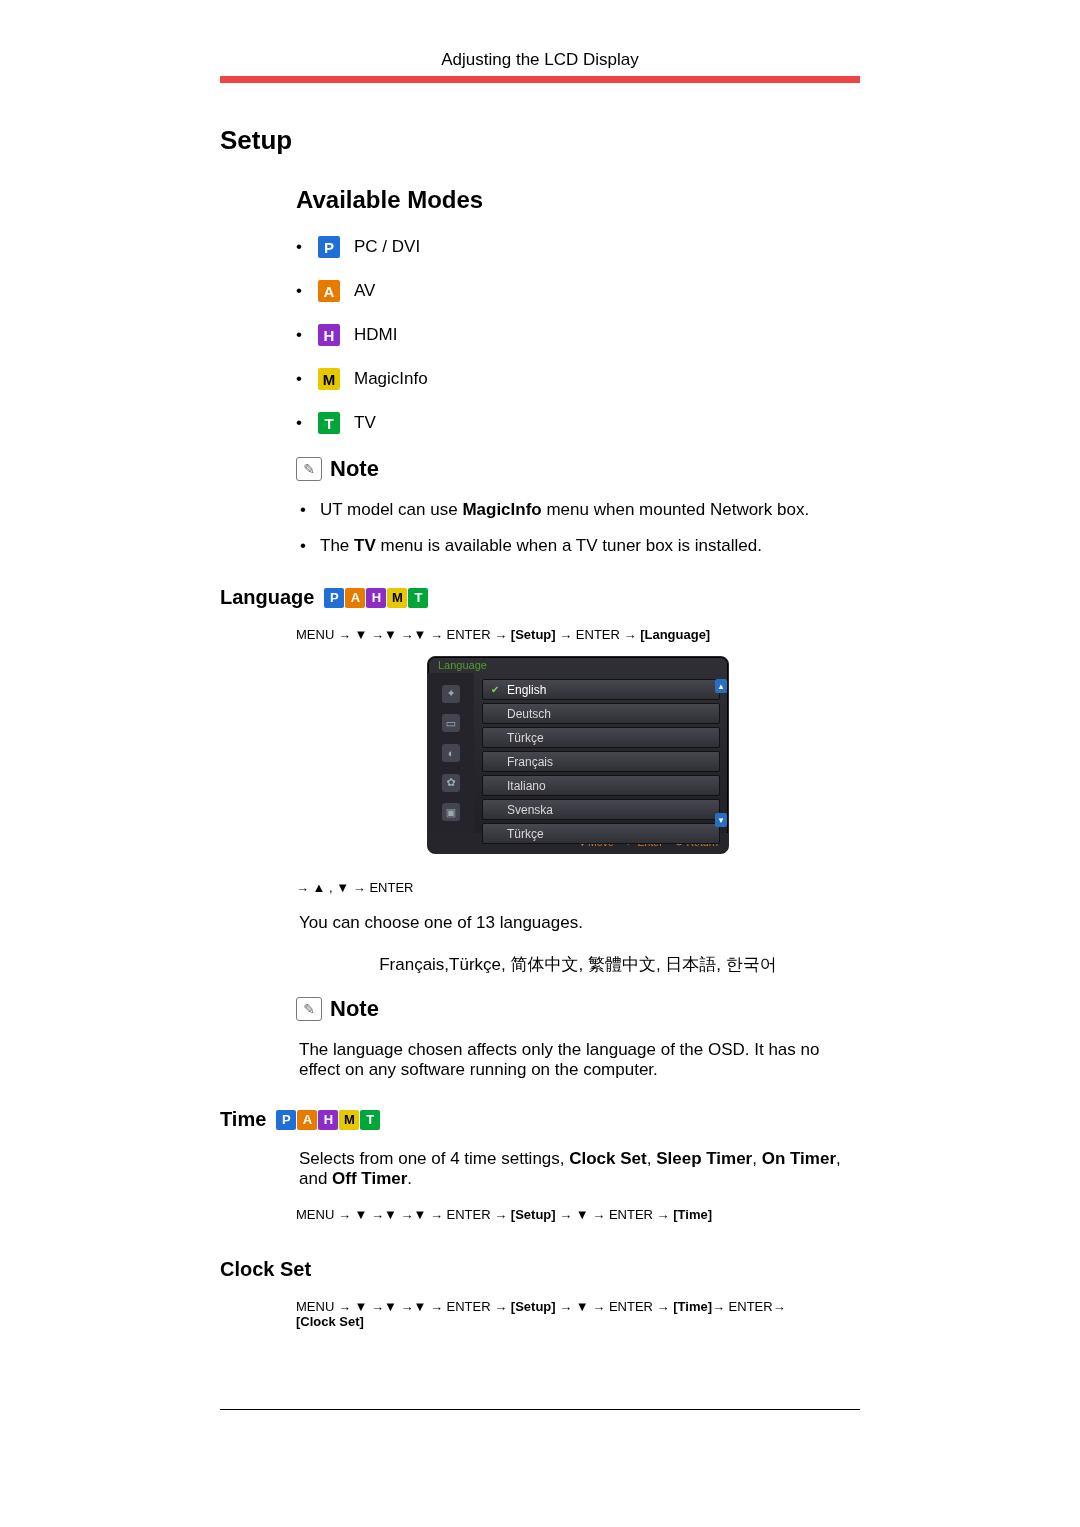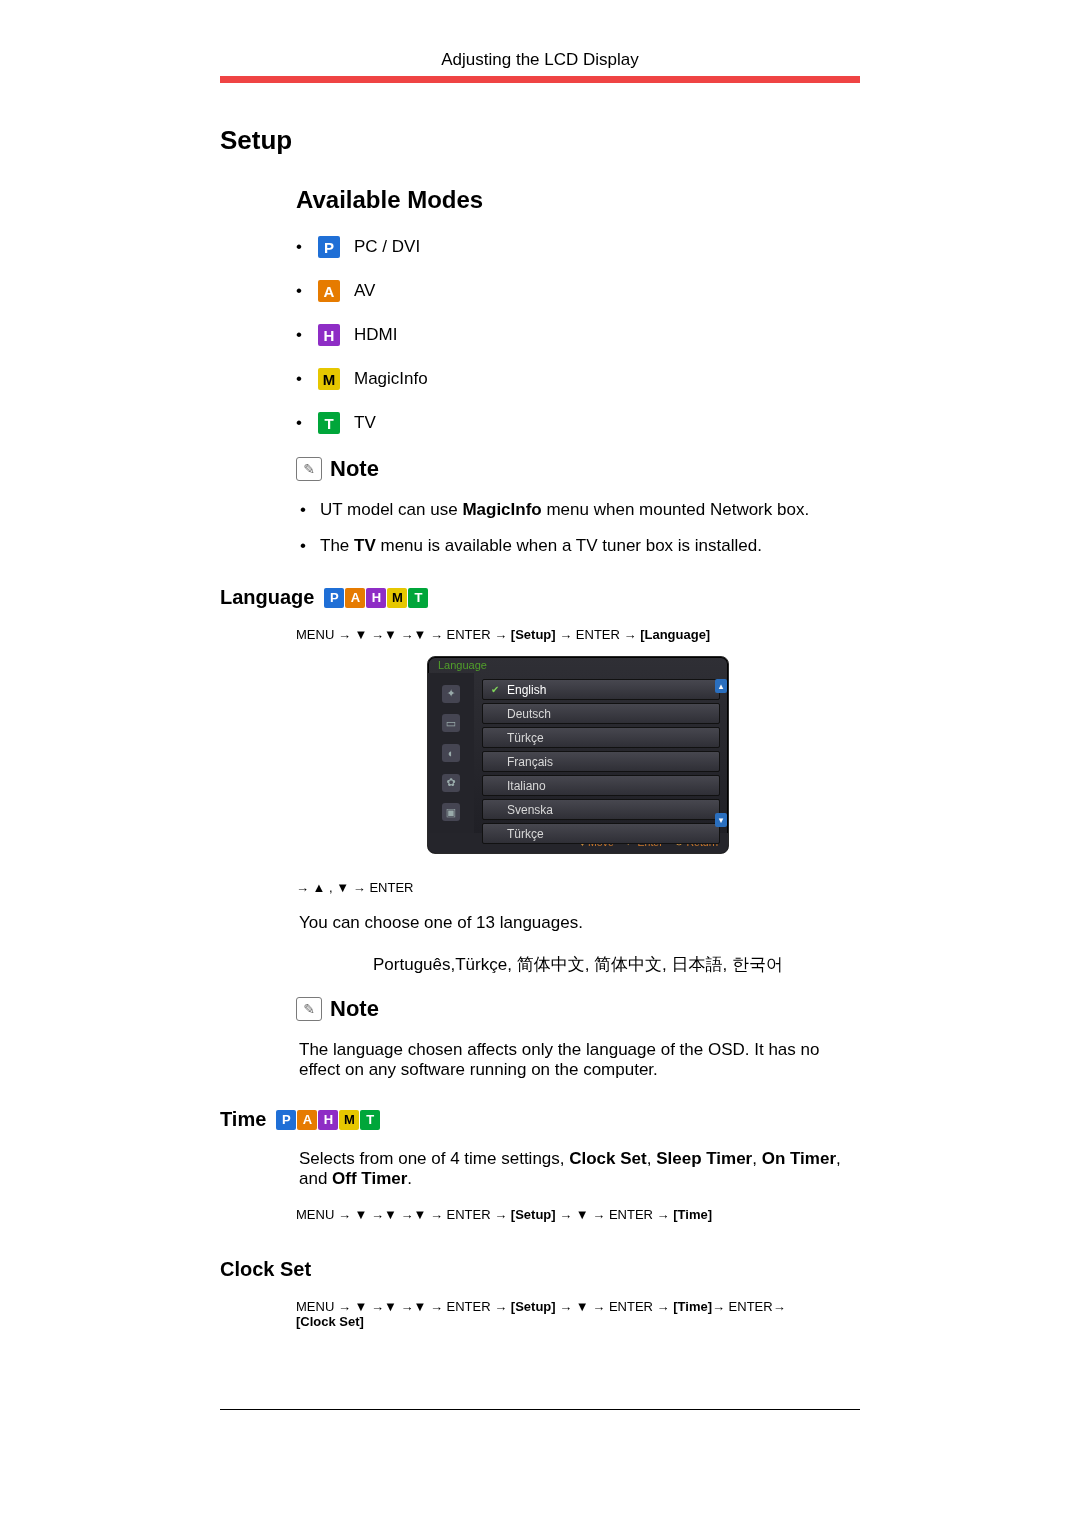--- a/index.html
+++ b/index.html
@@ -234,21 +234,21 @@
             <span>Return</span>
           </span>
       </div>
     </div>
 
     <div class="nav-line">→ ▲ , ▼ → ENTER</div>
 
     <div class="para">You can choose one of 13 languages.</div>
 
     <div class="lang-list-block">
-      <div>Português,Türkçe, 简体中文,  简体中文, 日本語, 한국어</div>
+      <div>Français,Türkçe, 简体中文,  繁體中文, 日本語, 한국어</div>
     </div>
 
     <div class="note-row">
       <span class="note-icon">✎</span>
       <span class="note-label">Note</span>
     </div>
 
     <div class="para" style="margin-top:6px;">The language chosen affects only the language of the OSD. It has no effect on any software running on the computer.</div>
   </div>
 

